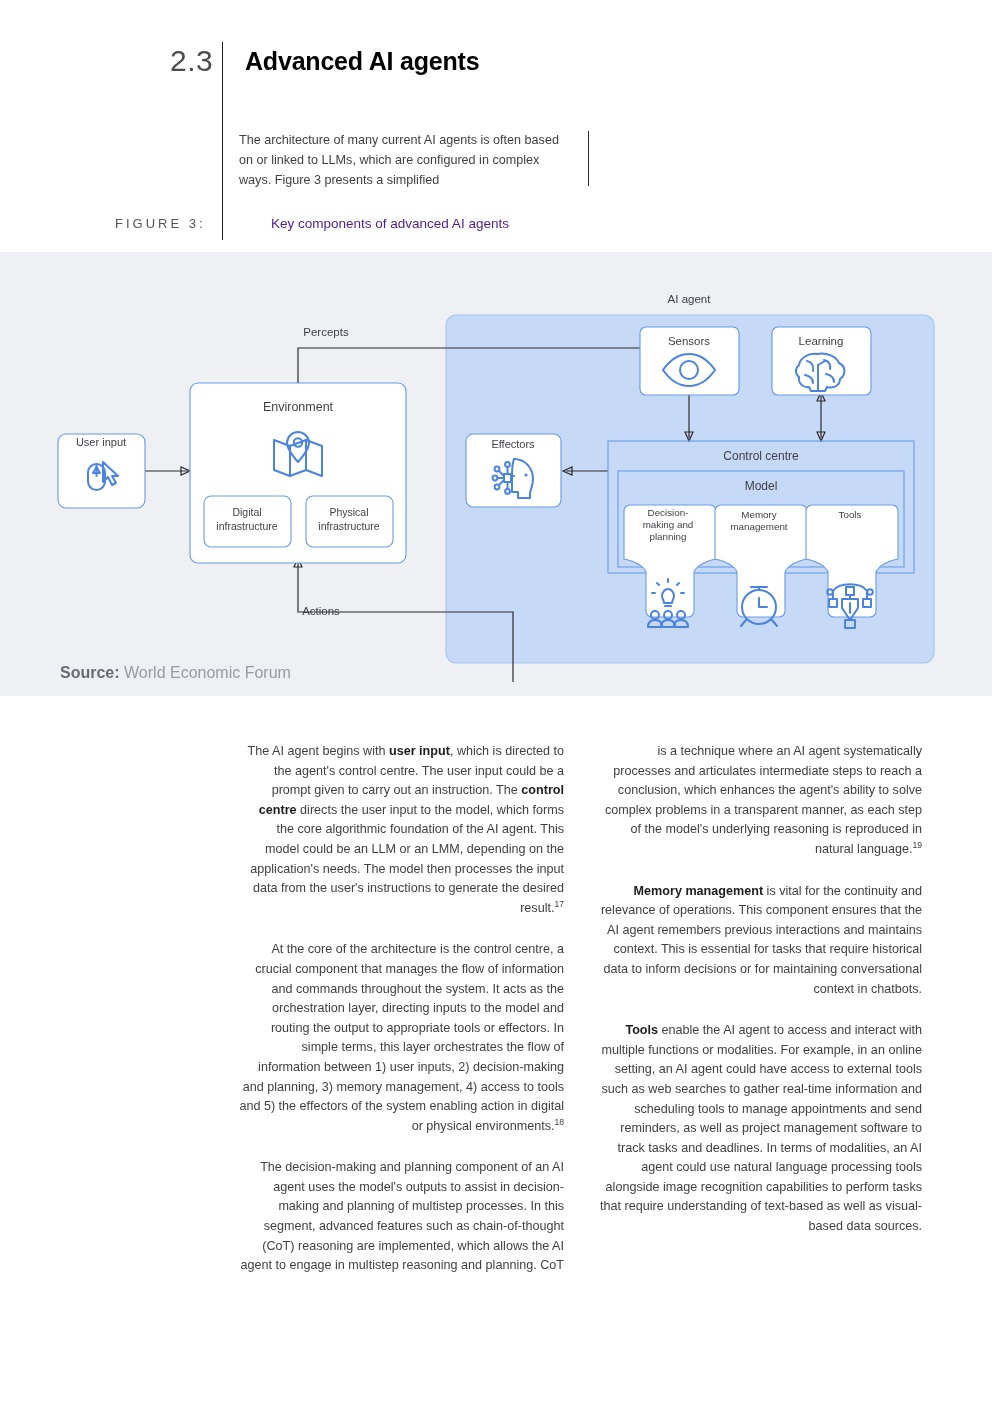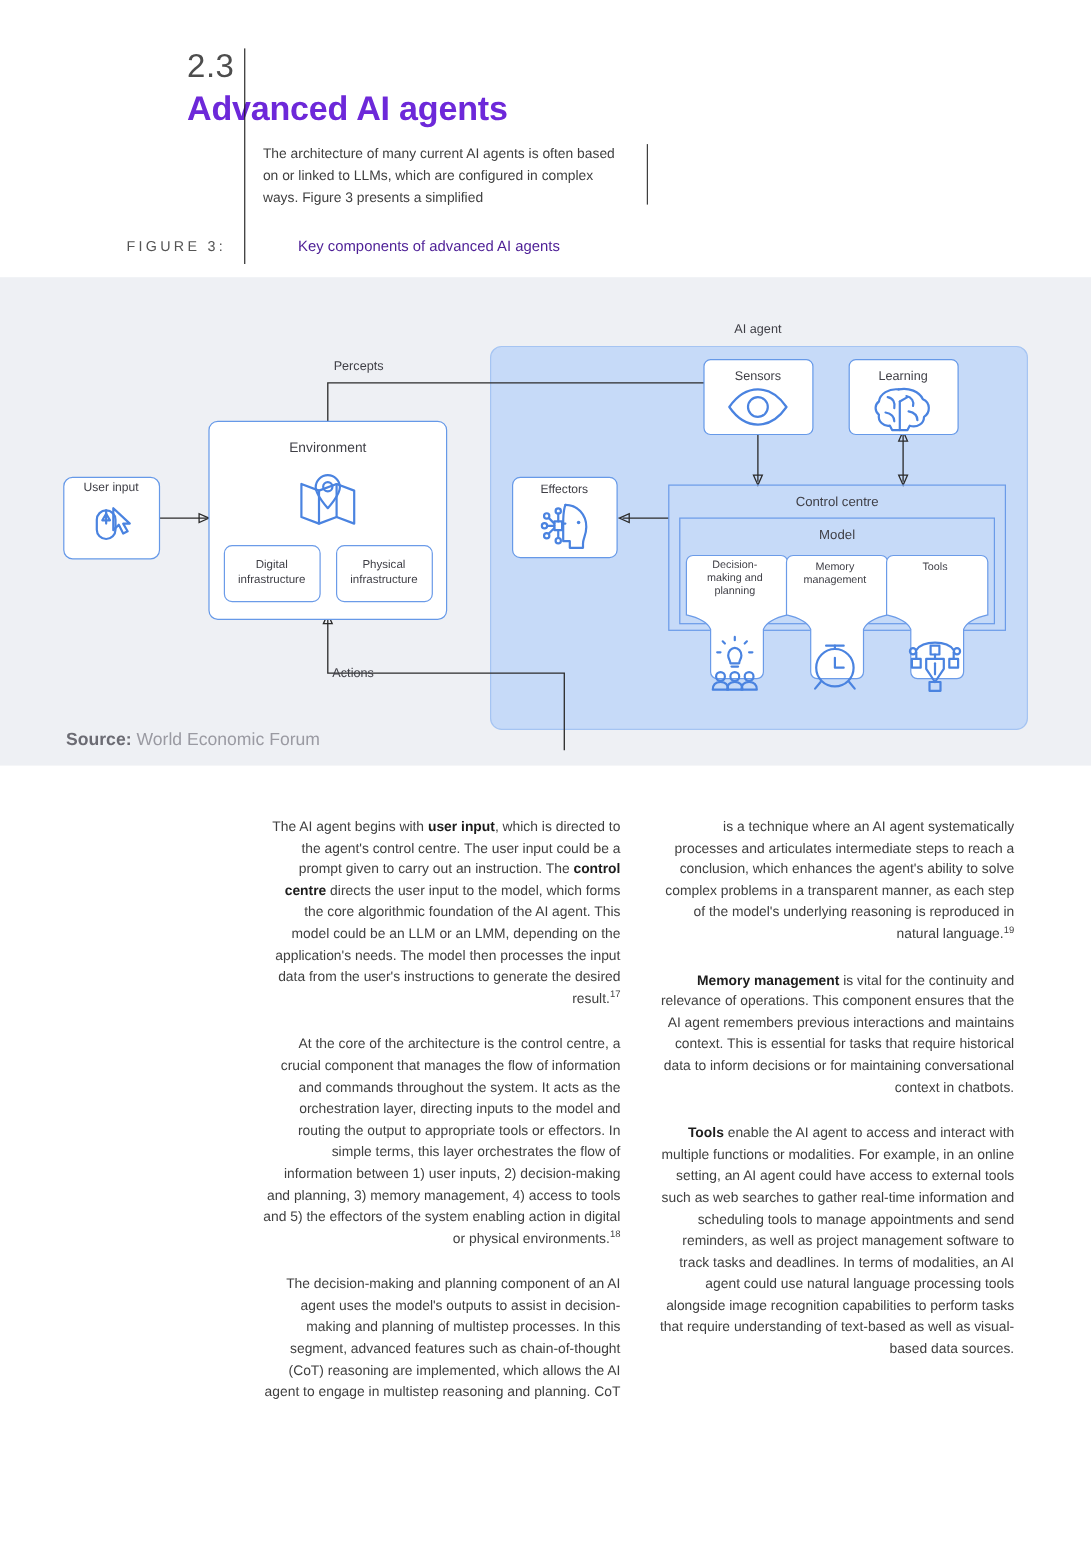--- a/index.html
+++ b/index.html
@@ -15,40 +15,39 @@
     color: #3c3c3c;
     -webkit-font-smoothing: antialiased;
   }
   .page { position: relative; width: 992px; height: 1403px; overflow: hidden; }
 
   
   .section-head {
     position: absolute;
     left: 170px; top: 42px;
     display: flex;
-    align-items: flex-start;
-    flex-direction: column;
+    align-items: flex-end;
   }
   .sec-num {
     font-size: 30px;
     color: #4d4d4d;
     letter-spacing: 0.5px;
     line-height: 38px;
     width: 52px;
   }
   .head-rule {
     width: 1px;
     background: #111;
     align-self: stretch;
     margin-right: 22px;
   }
   .sec-title {
-    font-size: 31px;
+    font-size: 25px;
     font-weight: bold;
-    color: #6d28d9;
+    color: #000000;
     line-height: 38px;
     letter-spacing: -0.2px;
   }
 
   
   .head-rule-long {
     position: absolute;
     left: 222px; top: 44px;
     width: 1px; height: 196px;
     background: #1a1a1a;

